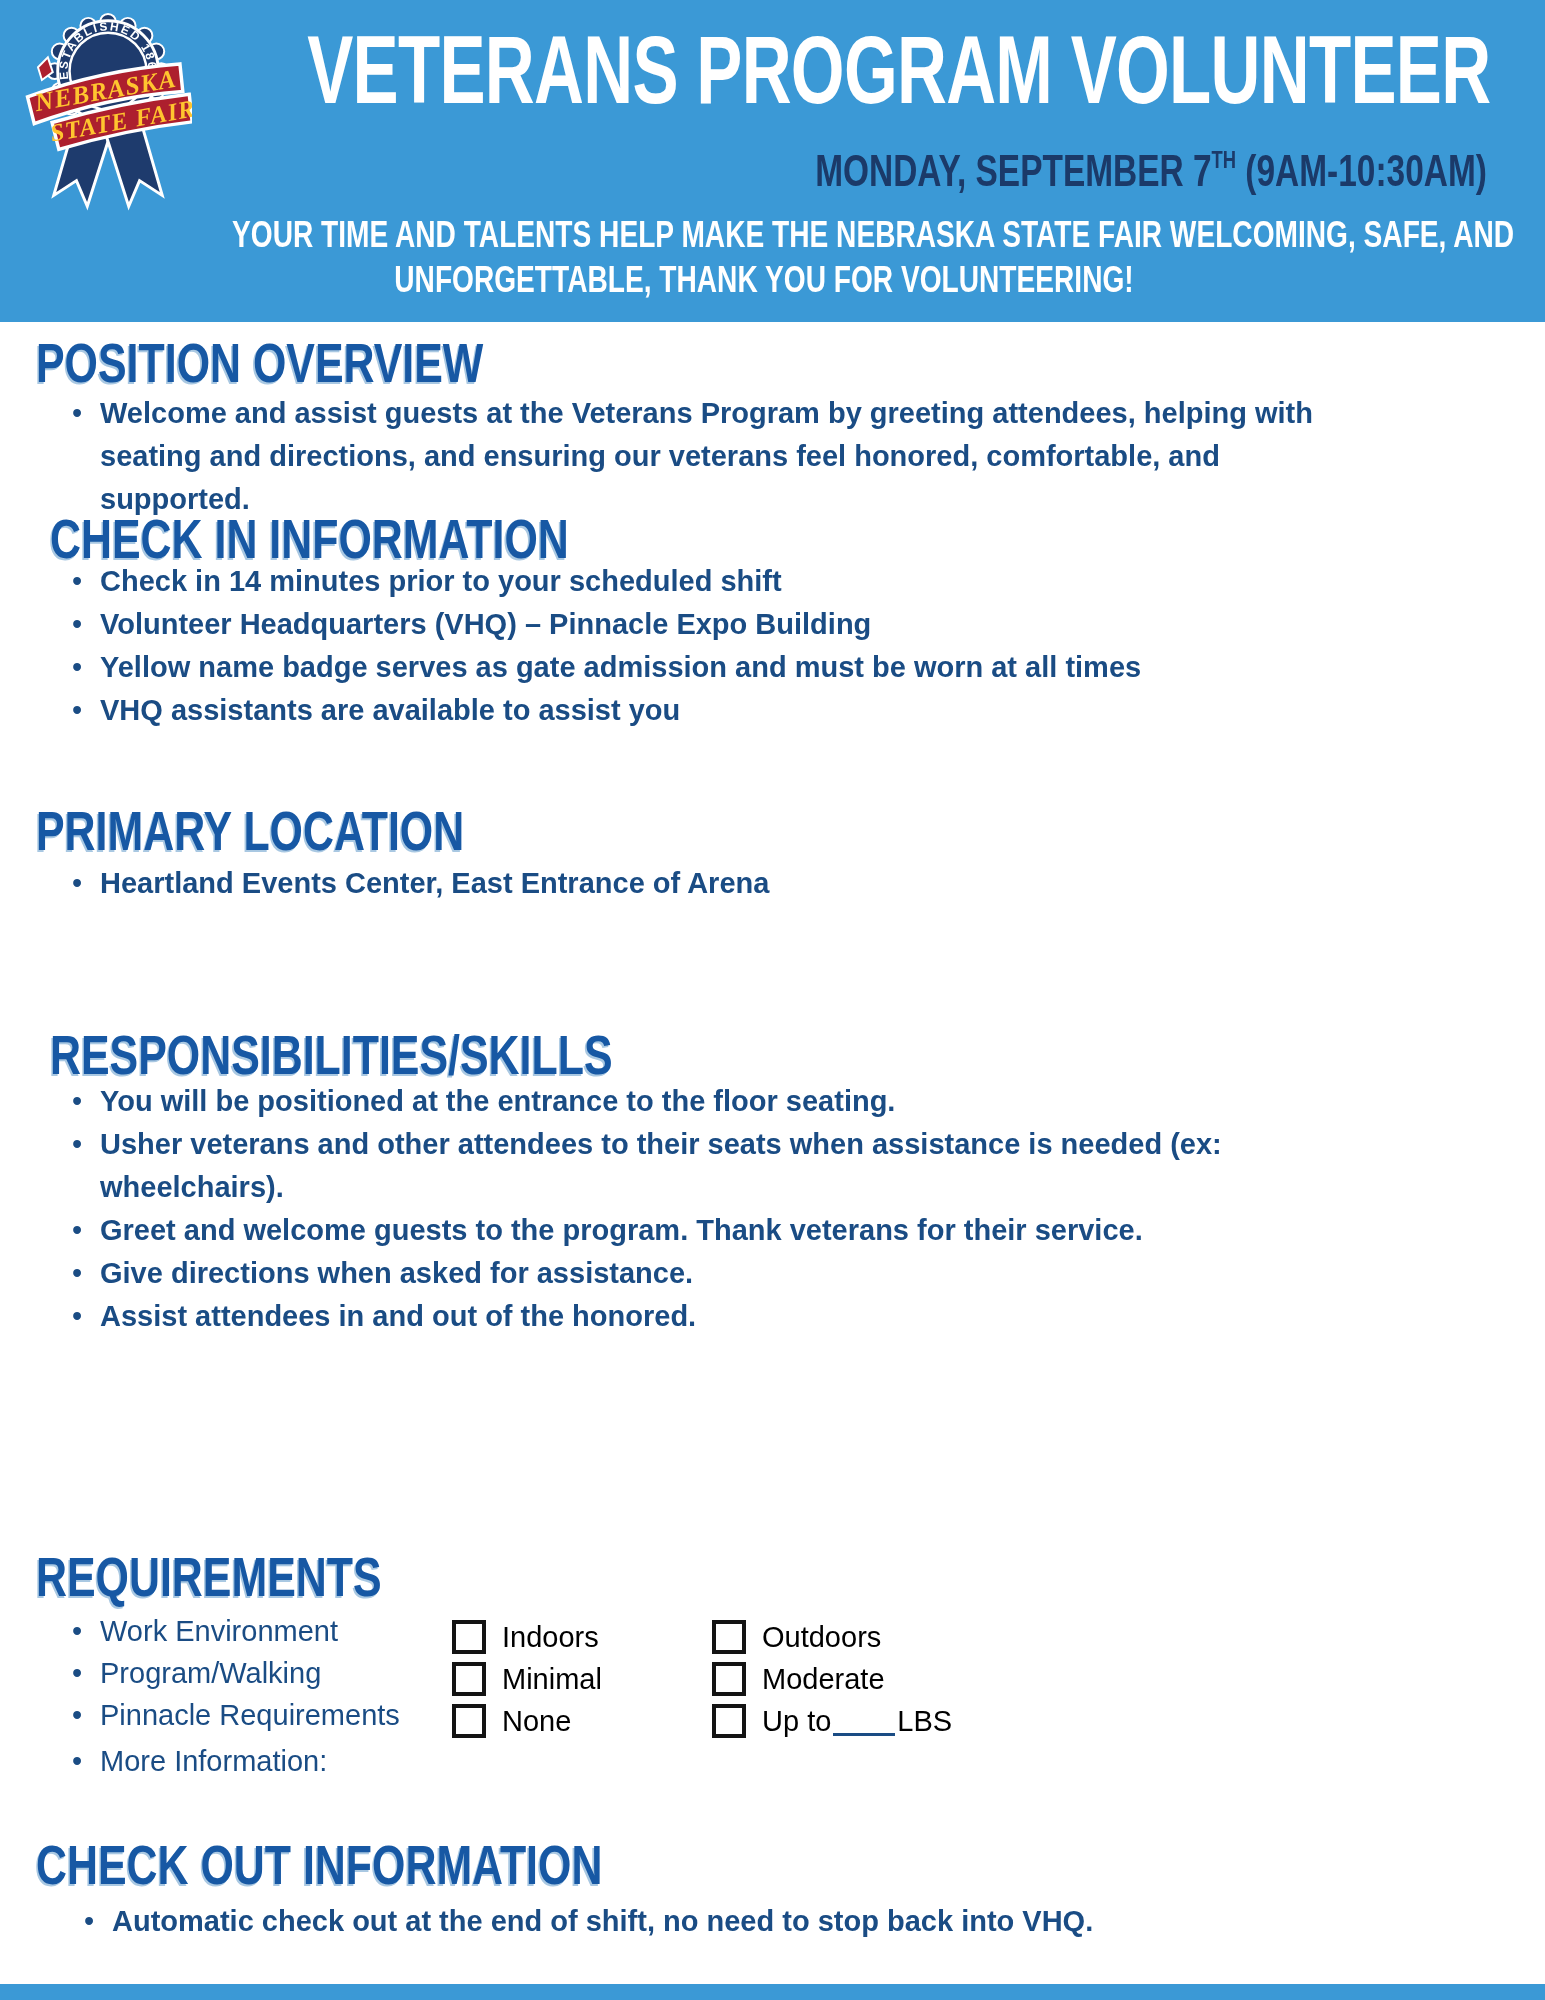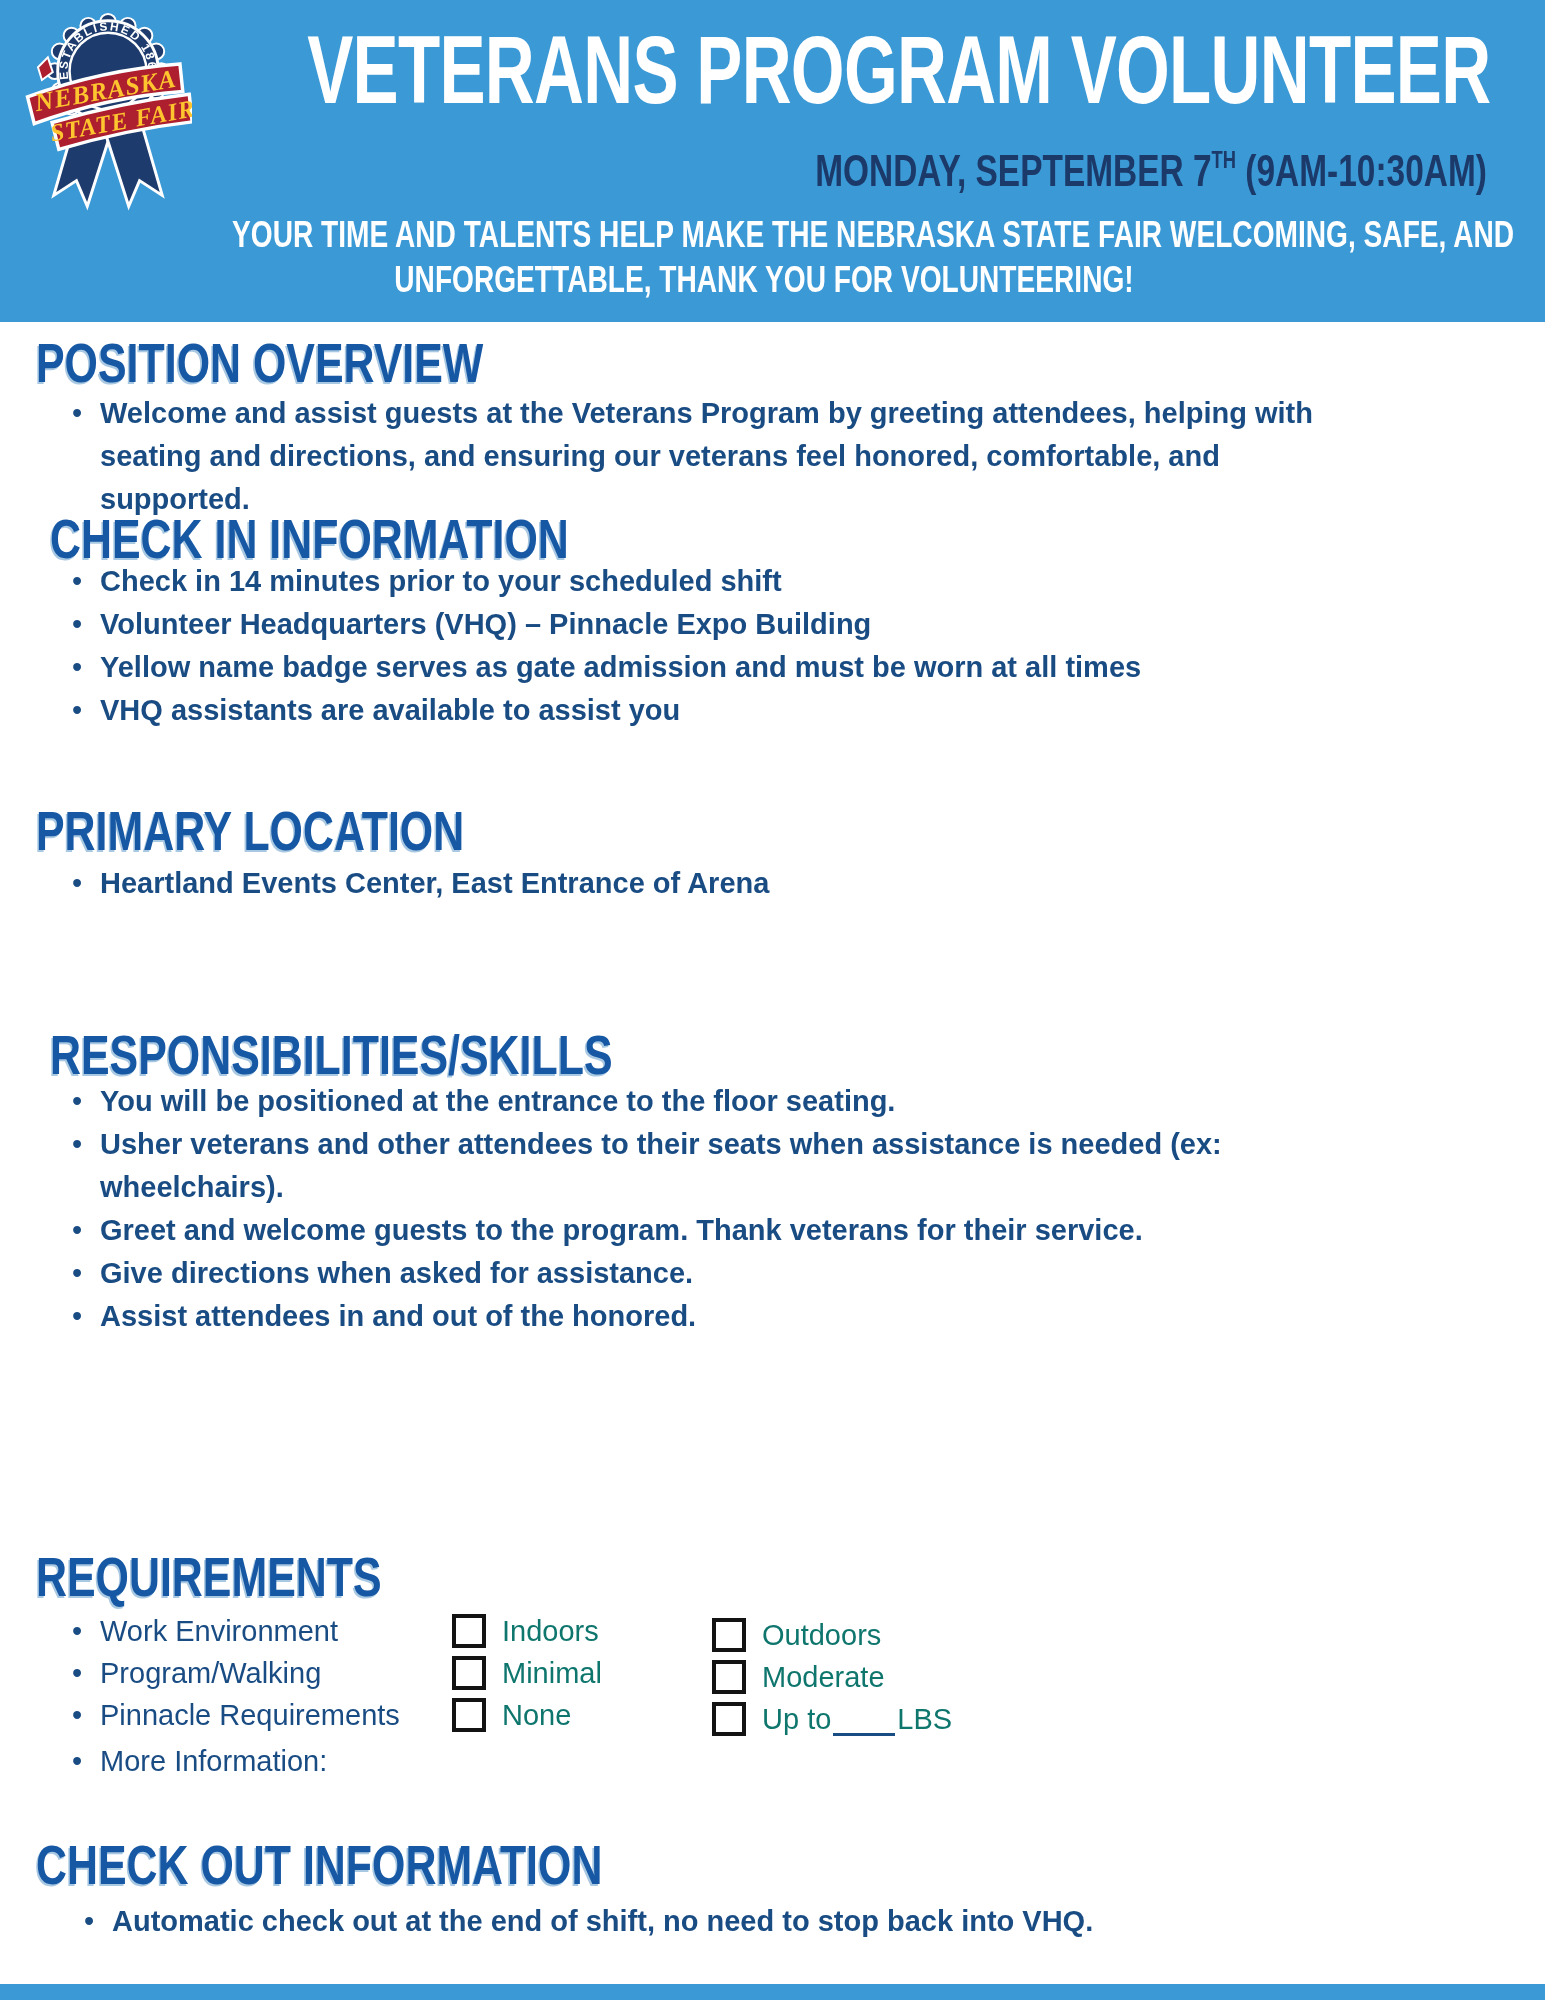--- a/index.html
+++ b/index.html
@@ -45,23 +45,23 @@
     display:flex; color:#1A4C84; font-size:29px; line-height:43px; margin:0;
   }
   .blist li + li { margin-top:0px; }
   .blist li .dot { flex:0 0 28px; font-size:29px; color:#1A4C84; }
   .blist li .btxt { flex:1 1 auto;font-weight:bold; }
 
   
   .req-row { position:absolute; left:0; height:42px; width:1545px; }
   .req-label { position:absolute; left:72px; display:flex; color:#1A4C84; font-size:29px; line-height:42px; }
   .req-label .dot { width:28px; }
-  .req-opt { position:absolute; top:0; display:flex; align-items:center; height:42px; color:#0f766e; font-size:29px; }
+  .req-opt { position:absolute; top:6px; display:flex; align-items:center; height:42px; color:#000000; font-size:29px; }
   .req-opt.col1 { left:452px; }
-  .req-opt.col2 { left:712px;align-items:flex-end; }
+  .req-opt.col2 { left:712px; }
   .cb {
     width:22px; height:22px; border:4px solid #131313; background:#ffffff;
     margin-right:16px; box-sizing:content-box; padding:2px; cursor:pointer;
   }
   .cb .fill { width:100%; height:100%; background:transparent; }
   .cb.checked .fill { background:#A51E36; }
   .lbs-blank { display:inline-block; width:62px; border-bottom:3px solid #1A4C84; height:26px; margin:0 2px; }
 
   
   .footer-bar { position:absolute; left:0; bottom:0; width:1545px; height:16px; background:#3B99D6; }

